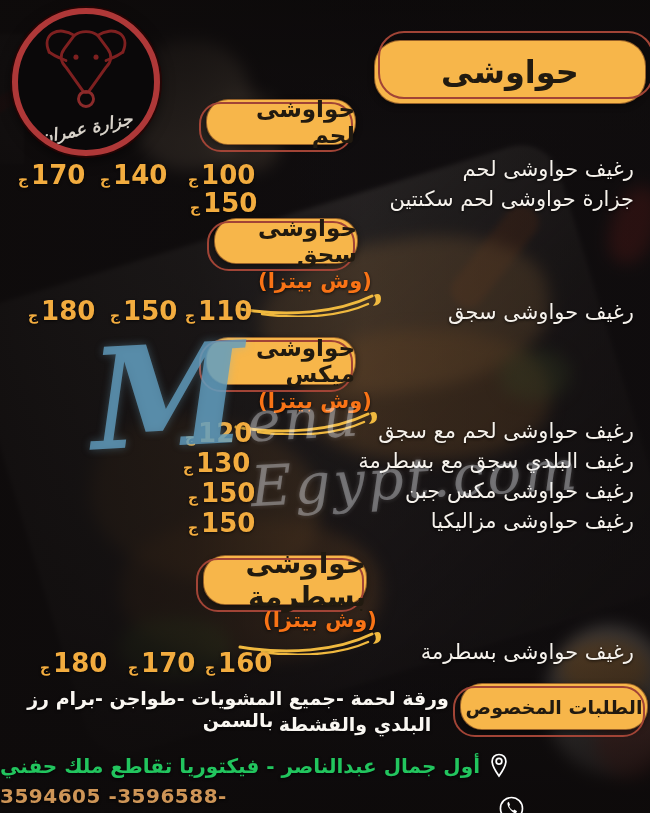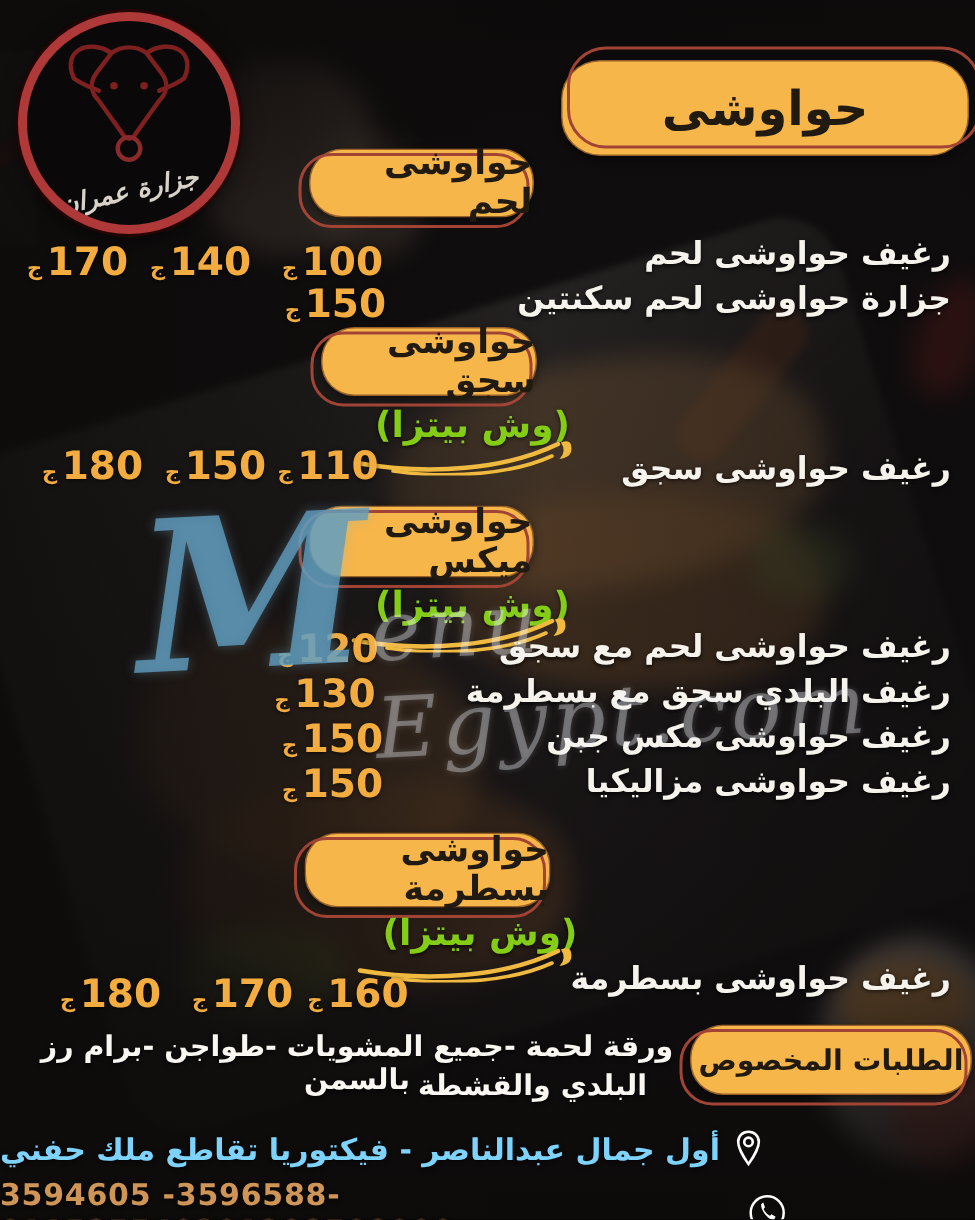--- a/index.html
+++ b/index.html
@@ -28,40 +28,40 @@
         font-weight:700;color:#211A10;z-index:30;border:1px solid rgba(70,25,15,.55);
         border-radius:22px;box-shadow:0 2px 6px rgba(0,0,0,.45);direction:rtl;}
   .pill::before{content:"";position:absolute;inset:-3px;border:2px solid #A14436;
                 border-radius:inherit;z-index:-1;}
   .title-pill{left:374px;top:28px;width:270px;height:62px;font-size:32px;border-radius:26px;margin-top:12px;}
   .title-pill::before{transform:translate(6px,-7px);}
   .sec::before,.special::before{transform:translate(-5px,5px);}
   .pill-s1{left:206px;top:99px;width:148px;height:44px;font-size:23px;}
   .pill-s2{left:214px;top:218px;width:142px;height:44px;font-size:23px;}
   .pill-s3{left:206px;top:337px;width:148px;height:46px;font-size:23px;}
-  .pill-s4{left:203px;top:555px;width:162px;height:48px;font-size:23px;justify-content:flex-end;}
+  .pill-s4{left:203px;top:555px;width:162px;height:48px;font-size:28px;justify-content:flex-end;}
   .pill-sp{left:460px;top:683px;width:186px;height:45px;font-size:19px;}
 
   
-  .item{position:absolute;right:16px;direction:rtl;color:#F6F2EC;font-weight:700;font-size:21px;
+  .item{position:absolute;right:16px;direction:rtl;color:#F6F2EC;font-weight:400;font-size:21px;
         white-space:nowrap;z-index:30;text-shadow:0 1px 3px rgba(0,0,0,.75);}
   .price{position:absolute;display:flex;align-items:flex-end;gap:3px;color:#F2AC3F;z-index:30;
          text-shadow:0 1px 3px rgba(0,0,0,.65);}
   .price .val{font-size:26px;font-weight:700;line-height:1;}
   .price .cur{font-size:14px;font-weight:700;padding-bottom:1px;}
-  .subtitle{position:absolute;width:140px;text-align:center;color:#84cc16;font-weight:700;
-            font-size:24px;direction:rtl;z-index:30;text-shadow:0 1px 3px rgba(0,0,0,.7);}
+  .subtitle{position:absolute;width:140px;text-align:center;color:#f97316;font-weight:700;
+            font-size:21px;direction:rtl;z-index:30;text-shadow:0 1px 3px rgba(0,0,0,.7);}
   .swoosh{position:absolute;z-index:30;}
 
   .sp-line{position:absolute;color:#FAF7F2;font-weight:700;font-size:19px;direction:rtl;
            text-align:center;z-index:30;text-shadow:0 1px 3px rgba(0,0,0,.75);}
 
   
   .f-loc{position:absolute;top:752px;right:140px;display:flex;align-items:center;gap:8px;z-index:30;}
-  .f-loc .txt{color:#7dd3fc;font-size:20px;font-weight:700;direction:rtl;white-space:nowrap;
+  .f-loc .txt{color:#22c55e;font-size:20px;font-weight:700;direction:rtl;white-space:nowrap;
               text-shadow:0 1px 3px rgba(0,0,0,.75);}
   .f-phone{position:absolute;top:784px;right:126px;display:flex;align-items:center;gap:10px;z-index:30;}
   .f-phone .txt{color:#CE9557;font-size:20px;font-weight:600;letter-spacing:.5px;
                 text-shadow:0 1px 3px rgba(0,0,0,.75);}
 
   
   .logo{position:absolute;left:12px;top:8px;width:136px;height:136px;border-radius:50%;
         background:#0a0809;border:6px solid #AF3838;z-index:30;overflow:hidden;
         box-shadow:0 0 0 2px rgba(40,5,5,.85),0 4px 14px rgba(0,0,0,.6);}
   .bull{position:absolute;left:16px;top:8px;width:104px;height:92px;}

